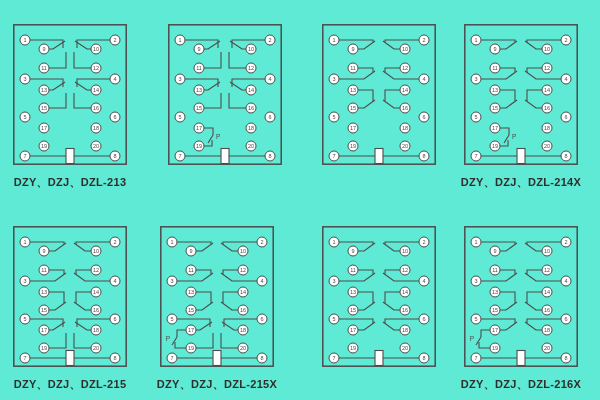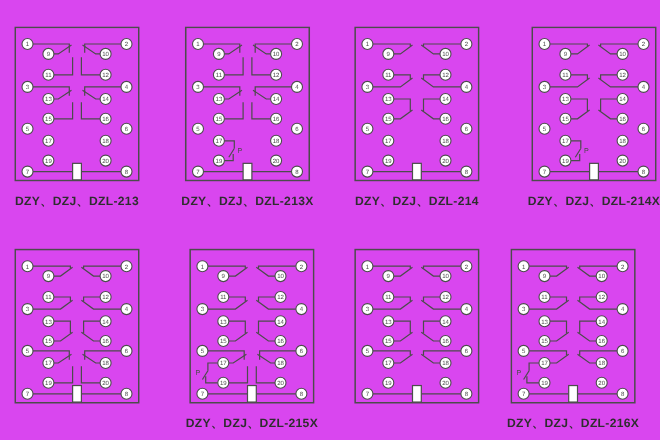--- a/index.html
+++ b/index.html
@@ -1,17 +1,17 @@
 <!DOCTYPE html>
 <html><head>
 <meta charset="utf-8">
 <style>
   html,body{margin:0;padding:0;}
   body{background:#ffffff;font-family:"Liberation Sans", sans-serif;}
-  .sheet{position:relative;width:600px;height:400px;background:#d946ef;overflow:hidden;}
+  .sheet{position:relative;width:600px;height:400px;background:#5eead4;overflow:hidden;}
   figure.diagram{position:absolute;margin:0;width:114px;height:141px;}
   figure.diagram svg{display:block;}
   .dgm-title{
     position:absolute;top:151px;left:50%;transform:translateX(-50%);
     white-space:nowrap;font-size:11px;font-weight:600;color:#2e2e2e;
     letter-spacing:0.3px;
   }
 </style>
 </head>
 <body>
@@ -134,21 +134,20 @@
         <text x="83" y="86.1" font-size="5.5" fill="#4c4c4c" text-anchor="middle" font-family="&quot;Liberation Sans&quot;, sans-serif">16</text>
         <circle cx="31" cy="104" r="5" fill="#ffffff" stroke="#4c4c4c" stroke-width="1"></circle>
         <text x="31" y="106.1" font-size="5.5" fill="#4c4c4c" text-anchor="middle" font-family="&quot;Liberation Sans&quot;, sans-serif">17</text>
         <circle cx="83" cy="104" r="5" fill="#ffffff" stroke="#4c4c4c" stroke-width="1"></circle>
         <text x="83" y="106.1" font-size="5.5" fill="#4c4c4c" text-anchor="middle" font-family="&quot;Liberation Sans&quot;, sans-serif">18</text>
         <circle cx="31" cy="122" r="5" fill="#ffffff" stroke="#4c4c4c" stroke-width="1"></circle>
         <text x="31" y="124.1" font-size="5.5" fill="#4c4c4c" text-anchor="middle" font-family="&quot;Liberation Sans&quot;, sans-serif">19</text>
         <circle cx="83" cy="122" r="5" fill="#ffffff" stroke="#4c4c4c" stroke-width="1"></circle>
         <text x="83" y="124.1" font-size="5.5" fill="#4c4c4c" text-anchor="middle" font-family="&quot;Liberation Sans&quot;, sans-serif">20</text>
       </svg>
-    <figcaption class="dgm-title">DZY、DZJ、DZL-213X</figcaption>
   </figure>
   <figure class="diagram" style="left:322px;top:24px">
     <svg width="114" height="141" viewBox="0 0 114 141">
         <rect x="0.8" y="0.8" width="112.4" height="139.4" fill="none" stroke="#4c4c4c" stroke-width="1.5"></rect>
         <path d="M17 16 H51 V18" fill="none" stroke="#4c4c4c" stroke-width="1.1"></path>
         <path d="M36 25 H42 L53 17" fill="none" stroke="#4c4c4c" stroke-width="1.1"></path>
         <path d="M97 16 H63 V18" fill="none" stroke="#4c4c4c" stroke-width="1.1"></path>
         <path d="M78 25 H72 L61 17" fill="none" stroke="#4c4c4c" stroke-width="1.1"></path>
         <path d="M36 44 H51 V48" fill="none" stroke="#4c4c4c" stroke-width="1.1"></path>
         <path d="M17 55 H42 L53 47" fill="none" stroke="#4c4c4c" stroke-width="1.1"></path>
@@ -195,23 +194,22 @@
         <text x="83" y="86.1" font-size="5.5" fill="#4c4c4c" text-anchor="middle" font-family="&quot;Liberation Sans&quot;, sans-serif">16</text>
         <circle cx="31" cy="104" r="5" fill="#ffffff" stroke="#4c4c4c" stroke-width="1"></circle>
         <text x="31" y="106.1" font-size="5.5" fill="#4c4c4c" text-anchor="middle" font-family="&quot;Liberation Sans&quot;, sans-serif">17</text>
         <circle cx="83" cy="104" r="5" fill="#ffffff" stroke="#4c4c4c" stroke-width="1"></circle>
         <text x="83" y="106.1" font-size="5.5" fill="#4c4c4c" text-anchor="middle" font-family="&quot;Liberation Sans&quot;, sans-serif">18</text>
         <circle cx="31" cy="122" r="5" fill="#ffffff" stroke="#4c4c4c" stroke-width="1"></circle>
         <text x="31" y="124.1" font-size="5.5" fill="#4c4c4c" text-anchor="middle" font-family="&quot;Liberation Sans&quot;, sans-serif">19</text>
         <circle cx="83" cy="122" r="5" fill="#ffffff" stroke="#4c4c4c" stroke-width="1"></circle>
         <text x="83" y="124.1" font-size="5.5" fill="#4c4c4c" text-anchor="middle" font-family="&quot;Liberation Sans&quot;, sans-serif">20</text>
       </svg>
-    <figcaption class="dgm-title">DZY、DZJ、DZL-214</figcaption>
-  </figure>
-  <figure class="diagram" style="left:483px;top:24px">
+  </figure>
+  <figure class="diagram" style="left:464px;top:24px">
     <svg width="114" height="141" viewBox="0 0 114 141">
         <rect x="0.8" y="0.8" width="112.4" height="139.4" fill="none" stroke="#4c4c4c" stroke-width="1.5"></rect>
         <path d="M17 16 H51 V18" fill="none" stroke="#4c4c4c" stroke-width="1.1"></path>
         <path d="M36 25 H42 L53 17" fill="none" stroke="#4c4c4c" stroke-width="1.1"></path>
         <path d="M97 16 H63 V18" fill="none" stroke="#4c4c4c" stroke-width="1.1"></path>
         <path d="M78 25 H72 L61 17" fill="none" stroke="#4c4c4c" stroke-width="1.1"></path>
         <path d="M36 44 H51 V48" fill="none" stroke="#4c4c4c" stroke-width="1.1"></path>
         <path d="M17 55 H42 L53 47" fill="none" stroke="#4c4c4c" stroke-width="1.1"></path>
         <path d="M78 44 H63 V48" fill="none" stroke="#4c4c4c" stroke-width="1.1"></path>
         <path d="M97 55 H72 L61 47" fill="none" stroke="#4c4c4c" stroke-width="1.1"></path>
@@ -327,22 +325,23 @@
         <text x="83" y="86.1" font-size="5.5" fill="#4c4c4c" text-anchor="middle" font-family="&quot;Liberation Sans&quot;, sans-serif">16</text>
         <circle cx="31" cy="104" r="5" fill="#ffffff" stroke="#4c4c4c" stroke-width="1"></circle>
         <text x="31" y="106.1" font-size="5.5" fill="#4c4c4c" text-anchor="middle" font-family="&quot;Liberation Sans&quot;, sans-serif">17</text>
         <circle cx="83" cy="104" r="5" fill="#ffffff" stroke="#4c4c4c" stroke-width="1"></circle>
         <text x="83" y="106.1" font-size="5.5" fill="#4c4c4c" text-anchor="middle" font-family="&quot;Liberation Sans&quot;, sans-serif">18</text>
         <circle cx="31" cy="122" r="5" fill="#ffffff" stroke="#4c4c4c" stroke-width="1"></circle>
         <text x="31" y="124.1" font-size="5.5" fill="#4c4c4c" text-anchor="middle" font-family="&quot;Liberation Sans&quot;, sans-serif">19</text>
         <circle cx="83" cy="122" r="5" fill="#ffffff" stroke="#4c4c4c" stroke-width="1"></circle>
         <text x="83" y="124.1" font-size="5.5" fill="#4c4c4c" text-anchor="middle" font-family="&quot;Liberation Sans&quot;, sans-serif">20</text>
       </svg>
-  </figure>
-  <figure class="diagram" style="left:172px;top:226px">
+    <figcaption class="dgm-title">DZY、DZJ、DZL-215</figcaption>
+  </figure>
+  <figure class="diagram" style="left:160px;top:226px">
     <svg width="114" height="141" viewBox="0 0 114 141">
         <rect x="0.8" y="0.8" width="112.4" height="139.4" fill="none" stroke="#4c4c4c" stroke-width="1.5"></rect>
         <path d="M17 16 H51 V18" fill="none" stroke="#4c4c4c" stroke-width="1.1"></path>
         <path d="M36 25 H42 L53 17" fill="none" stroke="#4c4c4c" stroke-width="1.1"></path>
         <path d="M97 16 H63 V18" fill="none" stroke="#4c4c4c" stroke-width="1.1"></path>
         <path d="M78 25 H72 L61 17" fill="none" stroke="#4c4c4c" stroke-width="1.1"></path>
         <path d="M36 44 H51 V48" fill="none" stroke="#4c4c4c" stroke-width="1.1"></path>
         <path d="M17 55 H42 L53 47" fill="none" stroke="#4c4c4c" stroke-width="1.1"></path>
         <path d="M78 44 H63 V48" fill="none" stroke="#4c4c4c" stroke-width="1.1"></path>
         <path d="M97 55 H72 L61 47" fill="none" stroke="#4c4c4c" stroke-width="1.1"></path>

